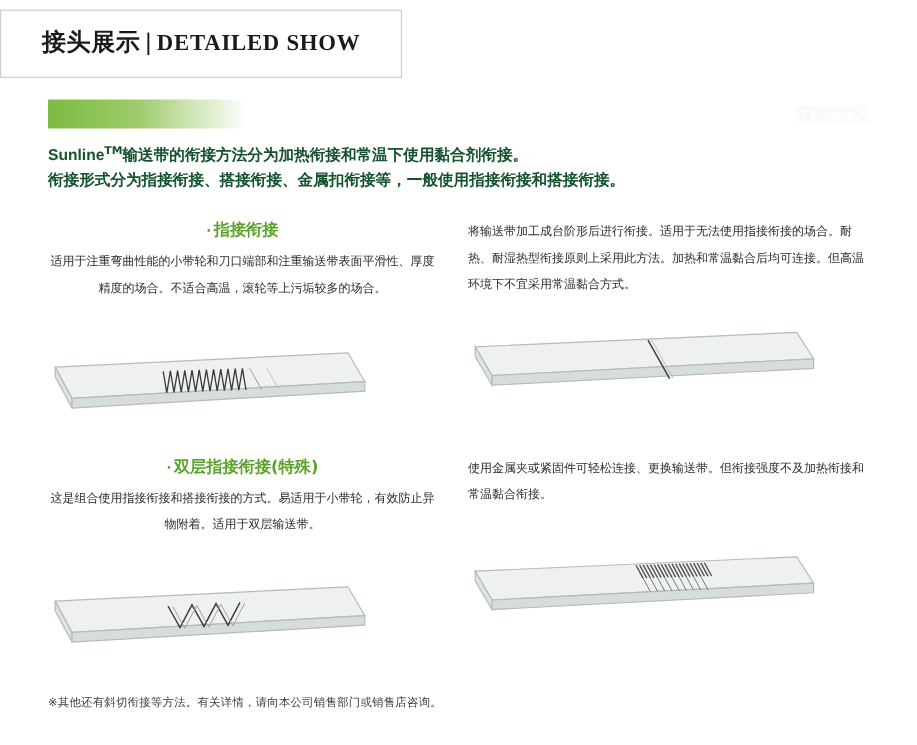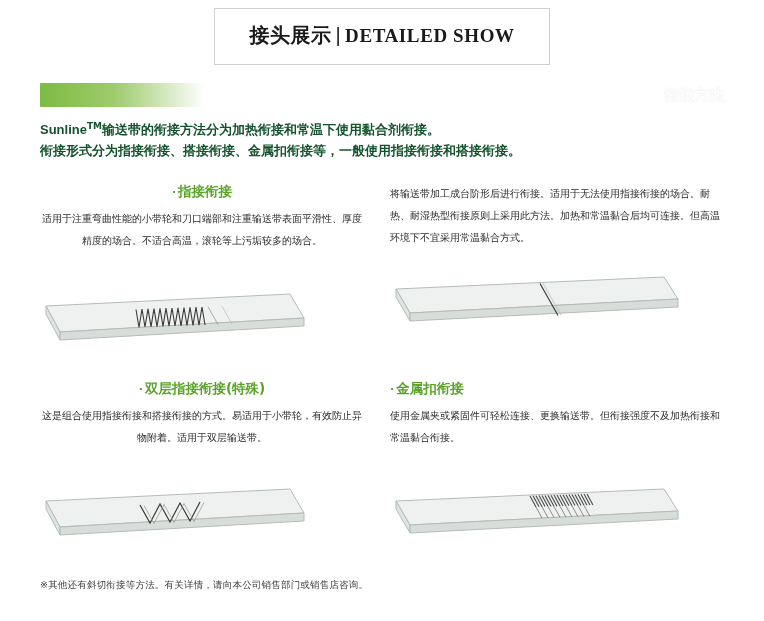--- a/index.html
+++ b/index.html
@@ -12,21 +12,21 @@
     background: #ffffff;
     font-family: "Liberation Sans", sans-serif;
     color: #231f20;
     overflow: hidden;
     position: relative;
   }
 
   
   .header-wrap {
     display: flex;
-    justify-content: center;
+    justify-content: flex-start;
     padding-top: 8px;
   }
   .header-box {
     border: 1px solid #cfcfcf;
     padding: 13px 34px 15px 34px;
     text-align: center;
     background: #ffffff;
   }
   .header-title {
     font-size: 20px;
@@ -219,23 +219,20 @@
           <polygon points="6,26 20,52 20,60 6,34" fill="#dfe4e1" stroke="#b4bcb7" stroke-width="1"></polygon>
           <polygon points="20,52 264,38 264,46 20,60" fill="#d7ddd9" stroke="#b4bcb7" stroke-width="1"></polygon>
 
           <polyline points="100,30 110,48 120,29 130,47 140,28 150,46 160,27" fill="none" stroke="#3b3b3b" stroke-width="1.2"></polyline>
           <polyline points="104,30.5 114,48.5 124,29.5 134,47.5 144,28.5 154,46.5 164,27.5" fill="none" stroke="#9a9f9d" stroke-width="0.8"></polyline>
         </svg>
       </div>
     </div>
 
     <div class="col right row2">
-      <div class="item-title">
-        <span class="dot">·</span><span>金属扣衔接</span>
-      </div>
       <div class="item-body">使用金属夹或紧固件可轻松连接、更换输送带。但衔接强度不及加热衔接和常温黏合衔接。</div>
       <div class="fig">
         <svg width="290" height="86" viewBox="0 0 290 86">
           <polygon points="6,26 274,14 288,36 20,50" fill="#eef1ef" stroke="#b4bcb7" stroke-width="1"></polygon>
           <polygon points="6,26 20,50 20,58 6,34" fill="#dfe4e1" stroke="#b4bcb7" stroke-width="1"></polygon>
           <polygon points="20,50 288,36 288,44 20,58" fill="#d7ddd9" stroke="#b4bcb7" stroke-width="1"></polygon>
 
           <g stroke="#4a4a4a" stroke-width="1.1">
             <line x1="140" y1="21" x2="146" y2="32"></line>
             <line x1="143" y1="20.8" x2="149" y2="31.8"></line>

